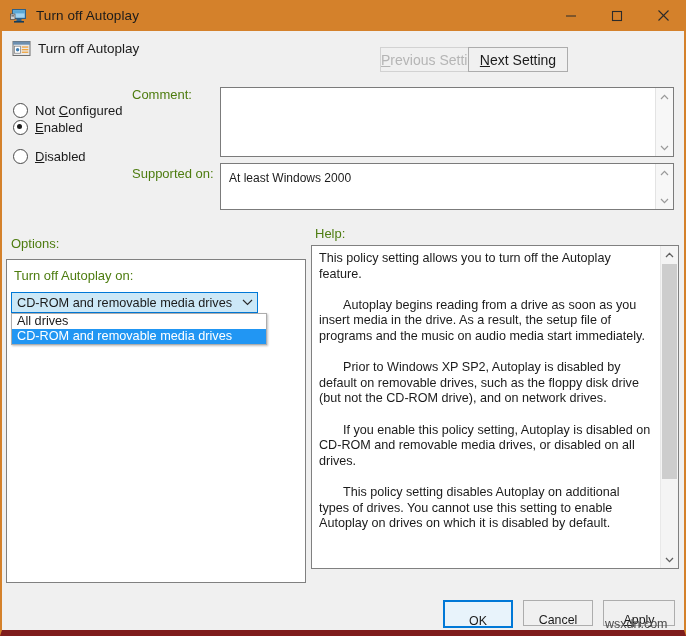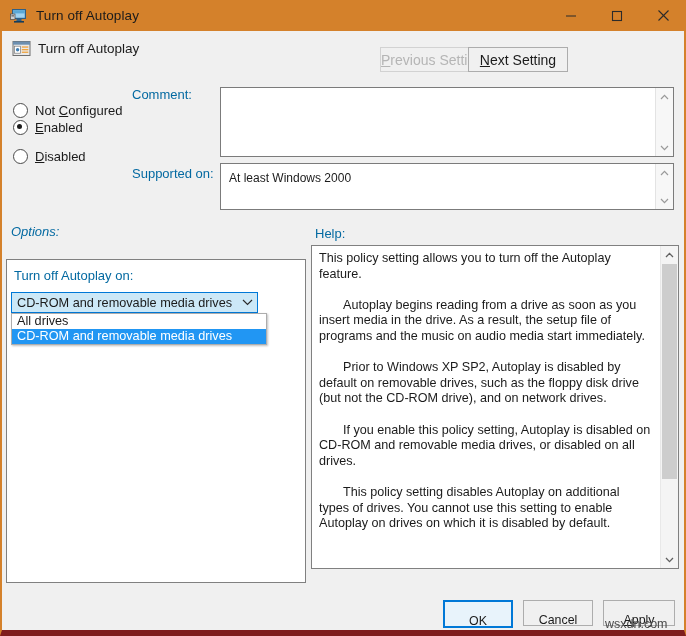--- a/index.html
+++ b/index.html
@@ -121,21 +121,21 @@
     position: absolute;
     left: 3px; top: 3px;
     width: 5px; height: 5px;
     border-radius: 50%;
     background: #1b1b1b;
   }
   
   .fld-label {
     position: absolute;
     font-size: 13px;
-    color: #0369a1;
+    color: #4d7c0f;
   }
   .textbox {
     position: absolute;
     background: #ffffff;
     border: 1px solid #7b7b7b;
     box-sizing: border-box;
   }
   .textbox .tb-text {
     font-size: 12px;
     color: #1b1b1b;
@@ -381,21 +381,21 @@
         </svg>
       </div>
       <div class="arw">
         <svg width="9" height="6" viewBox="0 0 9 6">
           <polyline points="1,1 4.5,4.6 8,1" fill="none" stroke="#9a9a9a" stroke-width="1.2"></polyline>
         </svg>
       </div>
     </div>
   </div>
 
-  <div class="fld-label" style="left:9px; top:224px;font-style:italic;">Options:</div>
+  <div class="fld-label" style="left:9px; top:236px;">Options:</div>
   <div class="fld-label" style="left:313px; top:226px;">Help:</div>
 
   <div class="panel" style="left:4px; top:259px; width:300px; height:324px;"></div>
   <div class="fld-label" style="left:12px; top:268px;">Turn off Autoplay on:</div>
 
   <div class="combo">
     <span class="val">CD-ROM and removable media drives</span>
     <span class="chev">
       <svg width="11" height="7" viewBox="0 0 11 7">
         <polyline points="1,1 5.5,5.4 10,1" fill="none" stroke="#2b2b2b" stroke-width="1.2"></polyline>

